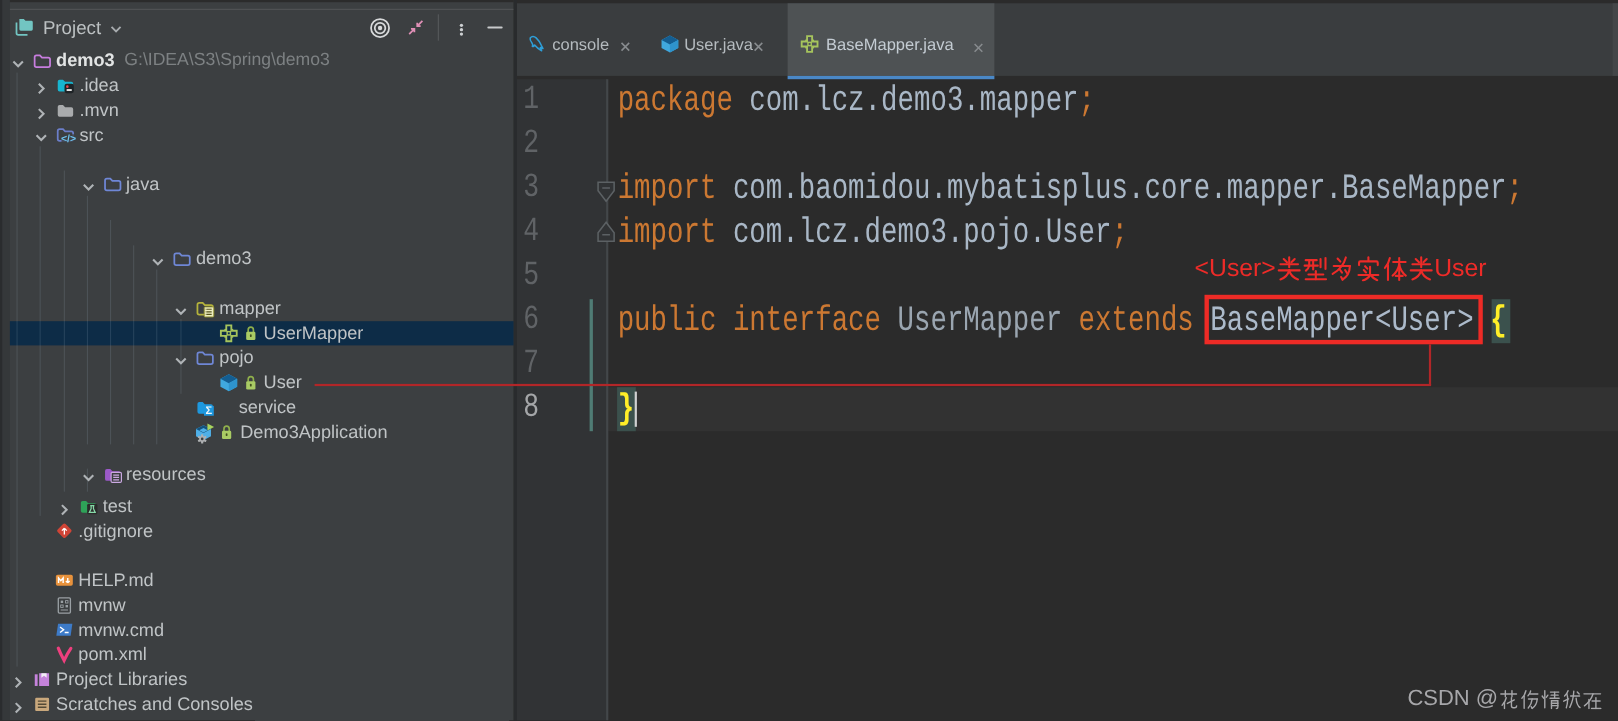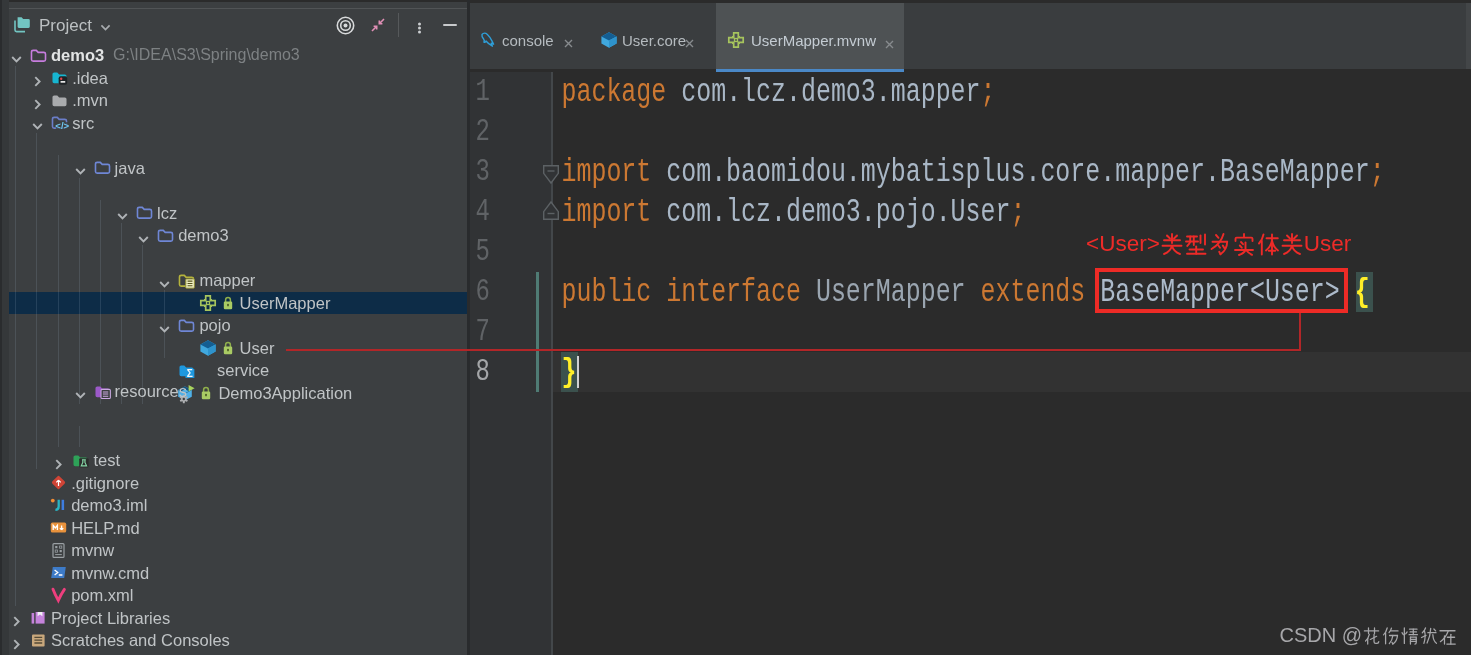--- a/index.html
+++ b/index.html
@@ -107,29 +107,20 @@
     </div>
 <div class="row" style="top:156.5px">
       <span style="position:absolute;left:73.6px;top:4.9px"><svg width="13" height="13" viewBox="0 0 13 13">
           <polyline points="2.2,4 6.5,8.3 10.8,4" fill="none" stroke="#AFB3B6" stroke-width="1.9"></polyline>
         </svg></span>
       <span style="position:absolute;left:93.6px;top:2.6px"><svg width="17" height="17" viewBox="0 0 16 16">
           <path d="M1.4 4.8 Q1.4 3.2 3 3.2 H5.9 L7.7 5.1 H13 Q14.6 5.1 14.6 6.7 V11.7 Q14.6 13.3 13 13.3 H3 Q1.4 13.3 1.4 11.7 Z" fill="none" stroke="#6F87D6" stroke-width="1.5"></path>
         </svg></span>
       <span style="position:absolute;left:114.6px">java</span>
     </div>
-<div class="row" style="top:201.5px">
-      <span style="position:absolute;left:116.0px;top:4.9px"><svg width="13" height="13" viewBox="0 0 13 13">
-          <polyline points="2.2,4 6.5,8.3 10.8,4" fill="none" stroke="#AFB3B6" stroke-width="1.9"></polyline>
-        </svg></span>
-      <span style="position:absolute;left:136.0px;top:2.6px"><svg width="17" height="17" viewBox="0 0 16 16">
-          <path d="M1.4 4.8 Q1.4 3.2 3 3.2 H5.9 L7.7 5.1 H13 Q14.6 5.1 14.6 6.7 V11.7 Q14.6 13.3 13 13.3 H3 Q1.4 13.3 1.4 11.7 Z" fill="none" stroke="#6F87D6" stroke-width="1.5"></path>
-        </svg></span>
-      <span style="position:absolute;left:157.0px">lcz</span>
-    </div>
 <div class="row" style="top:224.0px">
       <span style="position:absolute;left:137.2px;top:4.9px"><svg width="13" height="13" viewBox="0 0 13 13">
           <polyline points="2.2,4 6.5,8.3 10.8,4" fill="none" stroke="#AFB3B6" stroke-width="1.9"></polyline>
         </svg></span>
       <span style="position:absolute;left:157.2px;top:2.6px"><svg width="17" height="17" viewBox="0 0 16 16">
           <path d="M1.4 4.8 Q1.4 3.2 3 3.2 H5.9 L7.7 5.1 H13 Q14.6 5.1 14.6 6.7 V11.7 Q14.6 13.3 13 13.3 H3 Q1.4 13.3 1.4 11.7 Z" fill="none" stroke="#6F87D6" stroke-width="1.5"></path>
         </svg></span>
       <span style="position:absolute;left:178.2px">demo3</span>
     </div>
 <div class="row" style="top:269.0px">
@@ -212,21 +203,21 @@
         </svg></span>
       <span style="position:absolute;left:201.4px">
         <svg width="10" height="14" viewBox="0 0 10 14" style="position:absolute;top:4.5px">
           <path d="M2.6 6 V3.9 Q2.6 1.4 5 1.4 Q7.4 1.4 7.4 3.9 V6" fill="none" stroke="#8FAF4C" stroke-width="1.5"></path>
           <rect x="0.8" y="5.6" width="8.4" height="7.6" rx="1.2" fill="#A9CB64"></rect>
           <rect x="4.2" y="7.8" width="1.6" height="2.6" rx="0.8" fill="#43511F"></rect>
         </svg>
       </span>
       <span style="position:absolute;left:218.4px">Demo3Application</span>
     </div>
-<div class="row" style="top:380px">
+<div class="row" style="top:420px">
       <span style="position:absolute;left:73.6px;top:4.9px"><svg width="13" height="13" viewBox="0 0 13 13">
           <polyline points="2.2,4 6.5,8.3 10.8,4" fill="none" stroke="#AFB3B6" stroke-width="1.9"></polyline>
         </svg></span>
       <span style="position:absolute;left:93.6px;top:2.6px"><svg width="17" height="17" viewBox="0 0 16 16">
           <path d="M1.4 4.8 Q1.4 3.2 3 3.2 H5.9 L7.7 5.1 H13 Q14.6 5.1 14.6 6.7 V11.7 Q14.6 13.3 13 13.3 H3 Q1.4 13.3 1.4 11.7 Z" fill="#9B59C8"></path>
           <rect x="6.6" y="6" width="8.8" height="8.6" rx="1" fill="#3C3F41" stroke="#CBA9E2" stroke-width="1"></rect>
           <path d="M8.4 8.4 H13.4 M8.4 10.4 H13.4 M8.4 12.4 H13.4" stroke="#CBA9E2" stroke-width="1"></path>
         </svg></span>
       <span style="position:absolute;left:114.6px">resources</span>
     </div>
@@ -240,28 +231,20 @@
           <path d="M10.2 7.3 V9.8 L8.7 13 H13.7 L12.2 9.8 V7.3 M9.4 7.3 H13" fill="none" stroke="#86D8A8" stroke-width="1.1"></path>
         </svg></span>
       <span style="position:absolute;left:93.4px">test</span>
     </div>
 <div class="row" style="top:471.5px">
       <span style="position:absolute;left:50.2px;top:2.6px"><svg width="17" height="17" viewBox="0 0 17 17">
           <rect x="3.4" y="3.4" width="10.2" height="10.2" rx="1.6" transform="rotate(45 8.5 8.5)" fill="#CF4436"></rect>
           <path d="M8.5 12 V6.2 M8.5 6.2 L6.3 8.4 M8.5 6.2 L10.7 8.4" stroke="#fff" stroke-width="1.2" fill="none"></path>
         </svg></span>
       <span style="position:absolute;left:71.2px">.gitignore</span>
-    </div>
-<div class="row" style="top:494.0px">
-      <span style="position:absolute;left:50.2px;top:2.6px"><svg width="17" height="17" viewBox="0 0 17 17">
-          <circle cx="2.8" cy="3.6" r="1.9" fill="#F28C35"></circle>
-          <path d="M8.7 2.8 V9.6 Q8.7 12.8 5.4 12.8" stroke="#2AB5C4" stroke-width="2.3" fill="none"></path>
-          <rect x="11.6" y="2.8" width="2.5" height="10.2" fill="#3E7DE0"></rect>
-        </svg></span>
-      <span style="position:absolute;left:71.2px">demo3.iml</span>
     </div>
 <div class="row" style="top:516.5px">
       <span style="position:absolute;left:50.2px;top:2.6px"><svg width="17" height="17" viewBox="0 0 17 17">
           <rect x="0.8" y="3.6" width="15.4" height="10" rx="1.6" fill="#E8923C"></rect>
           <path d="M3.2 11 V6.4 L5.3 8.9 L7.4 6.4 V11" stroke="#fff" stroke-width="1.3" fill="none"></path>
           <path d="M11.6 6.4 V10.8 M11.6 10.8 L9.9 9.1 M11.6 10.8 L13.3 9.1" stroke="#fff" stroke-width="1.3" fill="none"></path>
         </svg></span>
       <span style="position:absolute;left:71.2px">HELP.md</span>
     </div>
 <div class="row" style="top:539.0px">
@@ -327,34 +310,34 @@
 <div class="abs" style="left:502px;top:31px;font-size:15px;color:#B5BBBF;line-height:19px">console</div>
 <div class="abs" style="left:563px;top:35px"><svg width="11" height="11" viewBox="0 0 11 11">
         <path d="M2 2 L9 9 M9 2 L2 9" stroke="#878B8E" stroke-width="1.4"></path>
       </svg></div>
 
 <div class="abs" style="left:600px;top:31px"><svg width="18" height="18" viewBox="0 0 18 18">
         <polygon points="9,1.3 16.6,5.4 16.6,12.6 9,16.7 1.4,12.6 1.4,5.4" fill="#40A8DE"></polygon>
         <polygon points="9,1.3 16.6,5.4 9,9.4 1.4,5.4" fill="#145E92"></polygon>
         <polygon points="9,9.4 16.6,5.4 16.6,12.6 9,16.7" fill="#2E93CC"></polygon>
       </svg></div>
-<div class="abs" style="left:622px;top:31px;font-size:15px;color:#B5BBBF;line-height:19px">User.core</div>
+<div class="abs" style="left:622px;top:31px;font-size:15px;color:#B5BBBF;line-height:19px">User.java</div>
 <div class="abs" style="left:684px;top:35px"><svg width="11" height="11" viewBox="0 0 11 11">
         <path d="M2 2 L9 9 M9 2 L2 9" stroke="#878B8E" stroke-width="1.4"></path>
       </svg></div>
 
 <div class="abs" style="left:727px;top:31px"><svg width="18" height="18" viewBox="0 0 18 18">
         <path d="M6.7 1.8 H11.3 V6.7 H16.2 V11.3 H11.3 V16.2 H6.7 V11.3 H1.8 V6.7 H6.7 Z" fill="none" stroke="#A6C45D" stroke-width="1.7"></path>
         <rect x="7.5" y="7.5" width="3" height="3" fill="none" stroke="#A6C45D" stroke-width="1.3"></rect>
         <rect x="5" y="5" width="1.7" height="1.7" fill="#A6C45D"></rect>
         <rect x="11.3" y="5" width="1.7" height="1.7" fill="#A6C45D"></rect>
         <rect x="5" y="11.3" width="1.7" height="1.7" fill="#A6C45D"></rect>
         <rect x="11.3" y="11.3" width="1.7" height="1.7" fill="#A6C45D"></rect>
       </svg></div>
-<div class="abs" style="left:751px;top:31px;font-size:15px;color:#C4CCD3;line-height:19px">UserMapper.mvnw</div>
+<div class="abs" style="left:751px;top:31px;font-size:15px;color:#C4CCD3;line-height:19px">BaseMapper.java</div>
 <div class="abs" style="left:884px;top:36px"><svg width="11" height="11" viewBox="0 0 11 11">
         <path d="M2 2 L9 9 M9 2 L2 9" stroke="#878B8E" stroke-width="1.4"></path>
       </svg></div>
 
 <div class="abs" style="left:470px;top:72px;width:81px;height:583px;background:#313335"></div>
 
 <div class="abs" style="left:552px;top:352px;width:919px;height:40px;background:#323232"></div>
 <div class="abs" style="left:551px;top:72px;width:1.5px;height:583px;background:#43474A"></div>
 
 <div class="abs" style="left:535.5px;top:272px;width:3px;height:120px;background:#4F7B74"></div>

